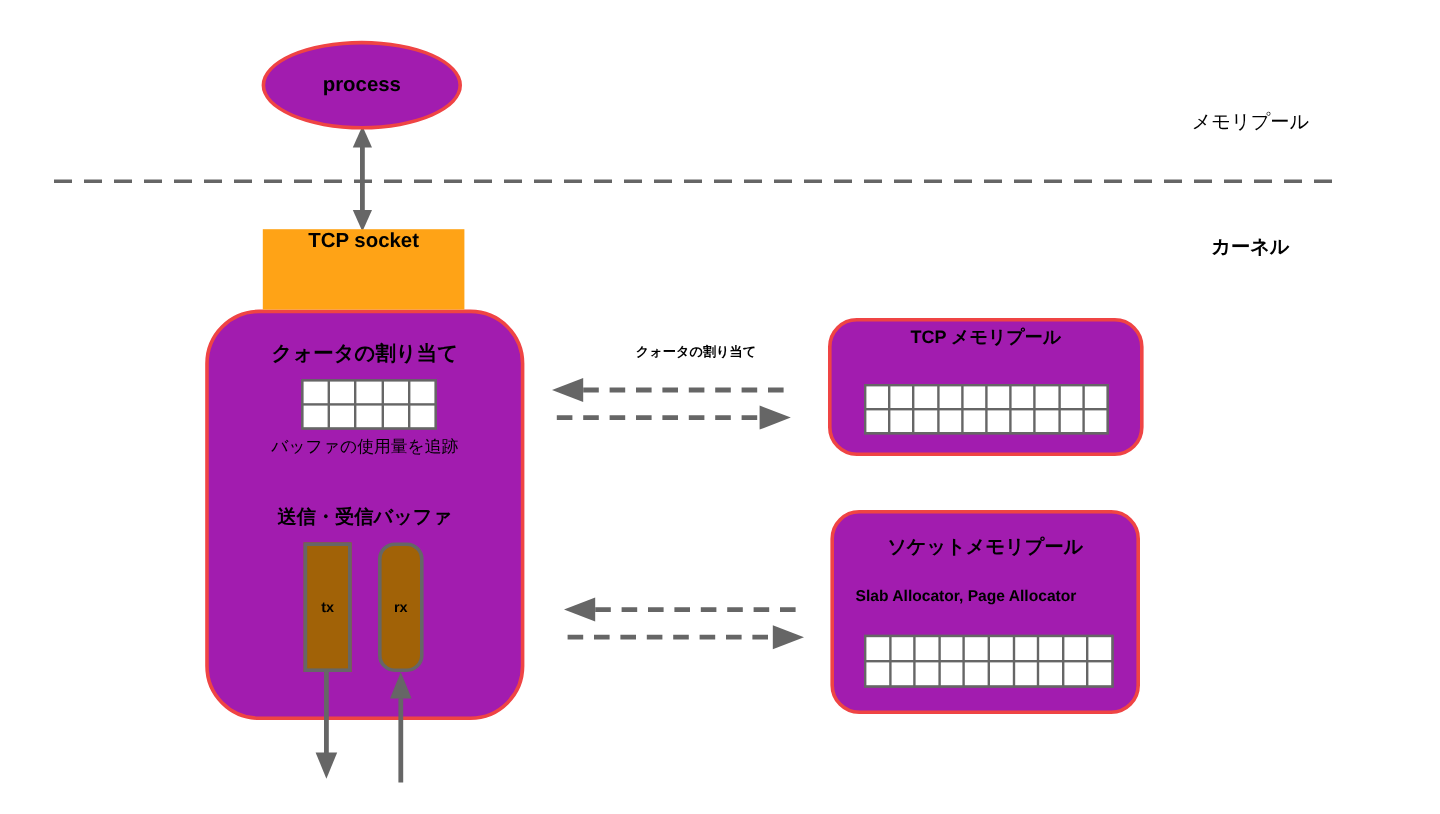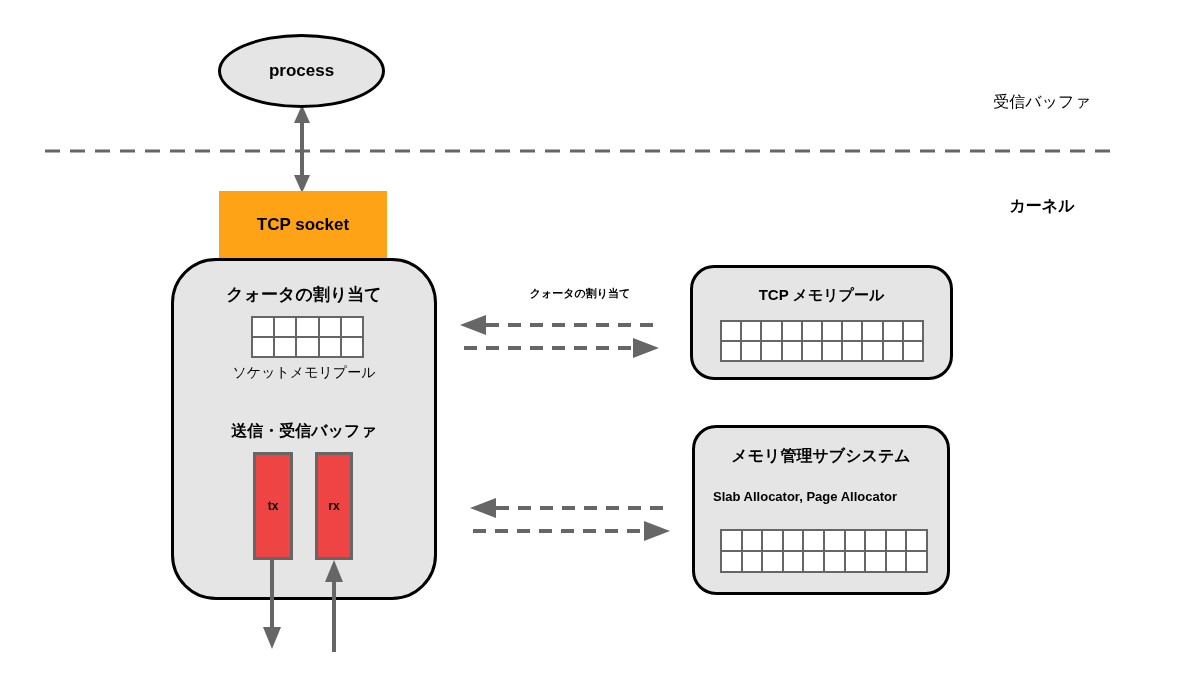--- a/index.html
+++ b/index.html
@@ -11,67 +11,67 @@
     background: #ffffff;
     font-family: "Liberation Sans", "DejaVu Sans", sans-serif;
     color: #000;
     overflow: hidden;
   }
   .abs { position: absolute; }
   .layer-svg { position: absolute; left: 0; top: 0; z-index: 1; pointer-events: none; }
 
   
   .shape {
-    background: #e5e5e5;
-    border: 3px solid #000000;
+    background: #a21caf;
+    border: 3px solid #ef4444;
   }
   .ellipse {
     left: 218px; top: 34px; width: 167px; height: 74px;
     border-radius: 50%;
     display: flex; align-items: center; justify-content: center;
     z-index: 2;
   }
   .tcp-socket {
     left: 219px; top: 191px; width: 168px; height: 67px;
     background: #ffa316;
-    display: flex; align-items: center; justify-content: center;
+    display: flex; justify-content: center;
     z-index: 3;
   }
   .big-container {
     left: 171px; top: 258px; width: 266px; height: 342px;
     border-radius: 45px;
     z-index: 0;
   }
   .round-box { border-radius: 24px; z-index: 0; }
   .tcp-pool-box { left: 690px; top: 265px; width: 263px; height: 115px; }
   .mem-box     { left: 692px; top: 425px; width: 258px; height: 170px; }
 
   .tx-box, .rx-box {
-    background: #ef4444;
+    background: #a16207;
     border: 3px solid #666666;
     display: flex; align-items: center; justify-content: center;
     font-weight: bold; font-size: 12px;
     z-index: 2;
   }
   .tx-box { left: 253px; top: 452px; width: 40px; height: 108px; }
-  .rx-box { left: 315px; top: 452px; width: 38px; height: 108px; }
+  .rx-box { left: 315px; top: 452px; width: 38px; height: 108px; border-radius: 14px; }
 
   
   .txt { text-align: center; z-index: 2; }
   .b   { font-weight: bold; }
   .process-label   { font-size: 17px; font-weight: bold; }
   .socket-label    { font-size: 17px; font-weight: bold; }
   .userland-label  { left: 962px; top: 92px;  width: 160px; font-size: 16px; }
   .kernel-label    { left: 962px; top: 196px; width: 160px; font-size: 16px; font-weight: bold; }
   .pool-title      { left: 171px; top: 283px; width: 266px; font-size: 17px; }
   .pool-subtitle   { left: 171px; top: 364px; width: 266px; font-size: 14px; }
   .buffers-title   { left: 171px; top: 421px; width: 266px; font-size: 16px; }
   .quota-label     { left: 480px; top: 286px; width: 200px; font-size: 11px; }
   .memory-label    { left: 466px; top: 468px; width: 200px; font-size: 15px; }
-  .tcp-pool-title  { left: 690px; top: 286px; width: 263px; font-size: 15px; }
+  .tcp-pool-title  { left: 690px; top: 272px; width: 263px; font-size: 15px; }
   .mem-title       { left: 692px; top: 446px; width: 258px; font-size: 16px; }
   .mem-subtitle    { left: 692px; top: 489px; width: 226px; font-size: 13px; }
 
   
   .grid {
     display: grid;
     background: #666666;
     border: 2px solid #666666;
     gap: 2px;
     z-index: 2;
@@ -120,21 +120,21 @@
       <line x1="272" y1="560" x2="272" y2="629" stroke="#666666" stroke-width="4"></line>
       <polygon points="272,649 263,627 281,627" fill="#666666"></polygon>
     </g>
 
     <g>
       <line x1="334" y1="652" x2="334" y2="582" stroke="#666666" stroke-width="4"></line>
       <polygon points="334,560 325,582 343,582" fill="#666666"></polygon>
     </g>
   </svg>
 
-  <div class="abs txt userland-label">受信バッファ</div>
+  <div class="abs txt userland-label">メモリプール</div>
   <div class="abs txt kernel-label">カーネル</div>
 
   <div class="abs shape ellipse">
     <span class="process-label">process</span>
   </div>
 
   <div class="abs tcp-socket">
     <span class="socket-label">TCP socket</span>
   </div>
 
@@ -145,21 +145,21 @@
       <div class="cell"></div>
       <div class="cell"></div>
       <div class="cell"></div>
       <div class="cell"></div>
       <div class="cell"></div>
       <div class="cell"></div>
       <div class="cell"></div>
       <div class="cell"></div>
       <div class="cell"></div>
     </div>
-  <div class="abs txt pool-subtitle">ソケットメモリプール</div>
+  <div class="abs txt pool-subtitle">バッファの使用量を追跡</div>
   <div class="abs txt b buffers-title">送信・受信バッファ</div>
   <div class="abs tx-box">
     <span>tx</span>
   </div>
   <div class="abs rx-box">
     <span>rx</span>
   </div>
 
   <div class="abs txt b quota-label">クォータの割り当て</div>
 
@@ -182,21 +182,21 @@
       <div class="cell"></div>
       <div class="cell"></div>
       <div class="cell"></div>
       <div class="cell"></div>
       <div class="cell"></div>
       <div class="cell"></div>
       <div class="cell"></div>
     </div>
 
   <div class="abs shape round-box mem-box"></div>
-  <div class="abs txt b mem-title">メモリ管理サブシステム</div>
+  <div class="abs txt b mem-title">ソケットメモリプール</div>
   <div class="abs txt b mem-subtitle">Slab Allocator, Page Allocator</div>
   <div class="abs grid grid-mem" style="grid-template-columns: repeat(10, 1fr); grid-template-rows: repeat(2, 1fr);">
       <div class="cell"></div>
       <div class="cell"></div>
       <div class="cell"></div>
       <div class="cell"></div>
       <div class="cell"></div>
       <div class="cell"></div>
       <div class="cell"></div>
       <div class="cell"></div>

